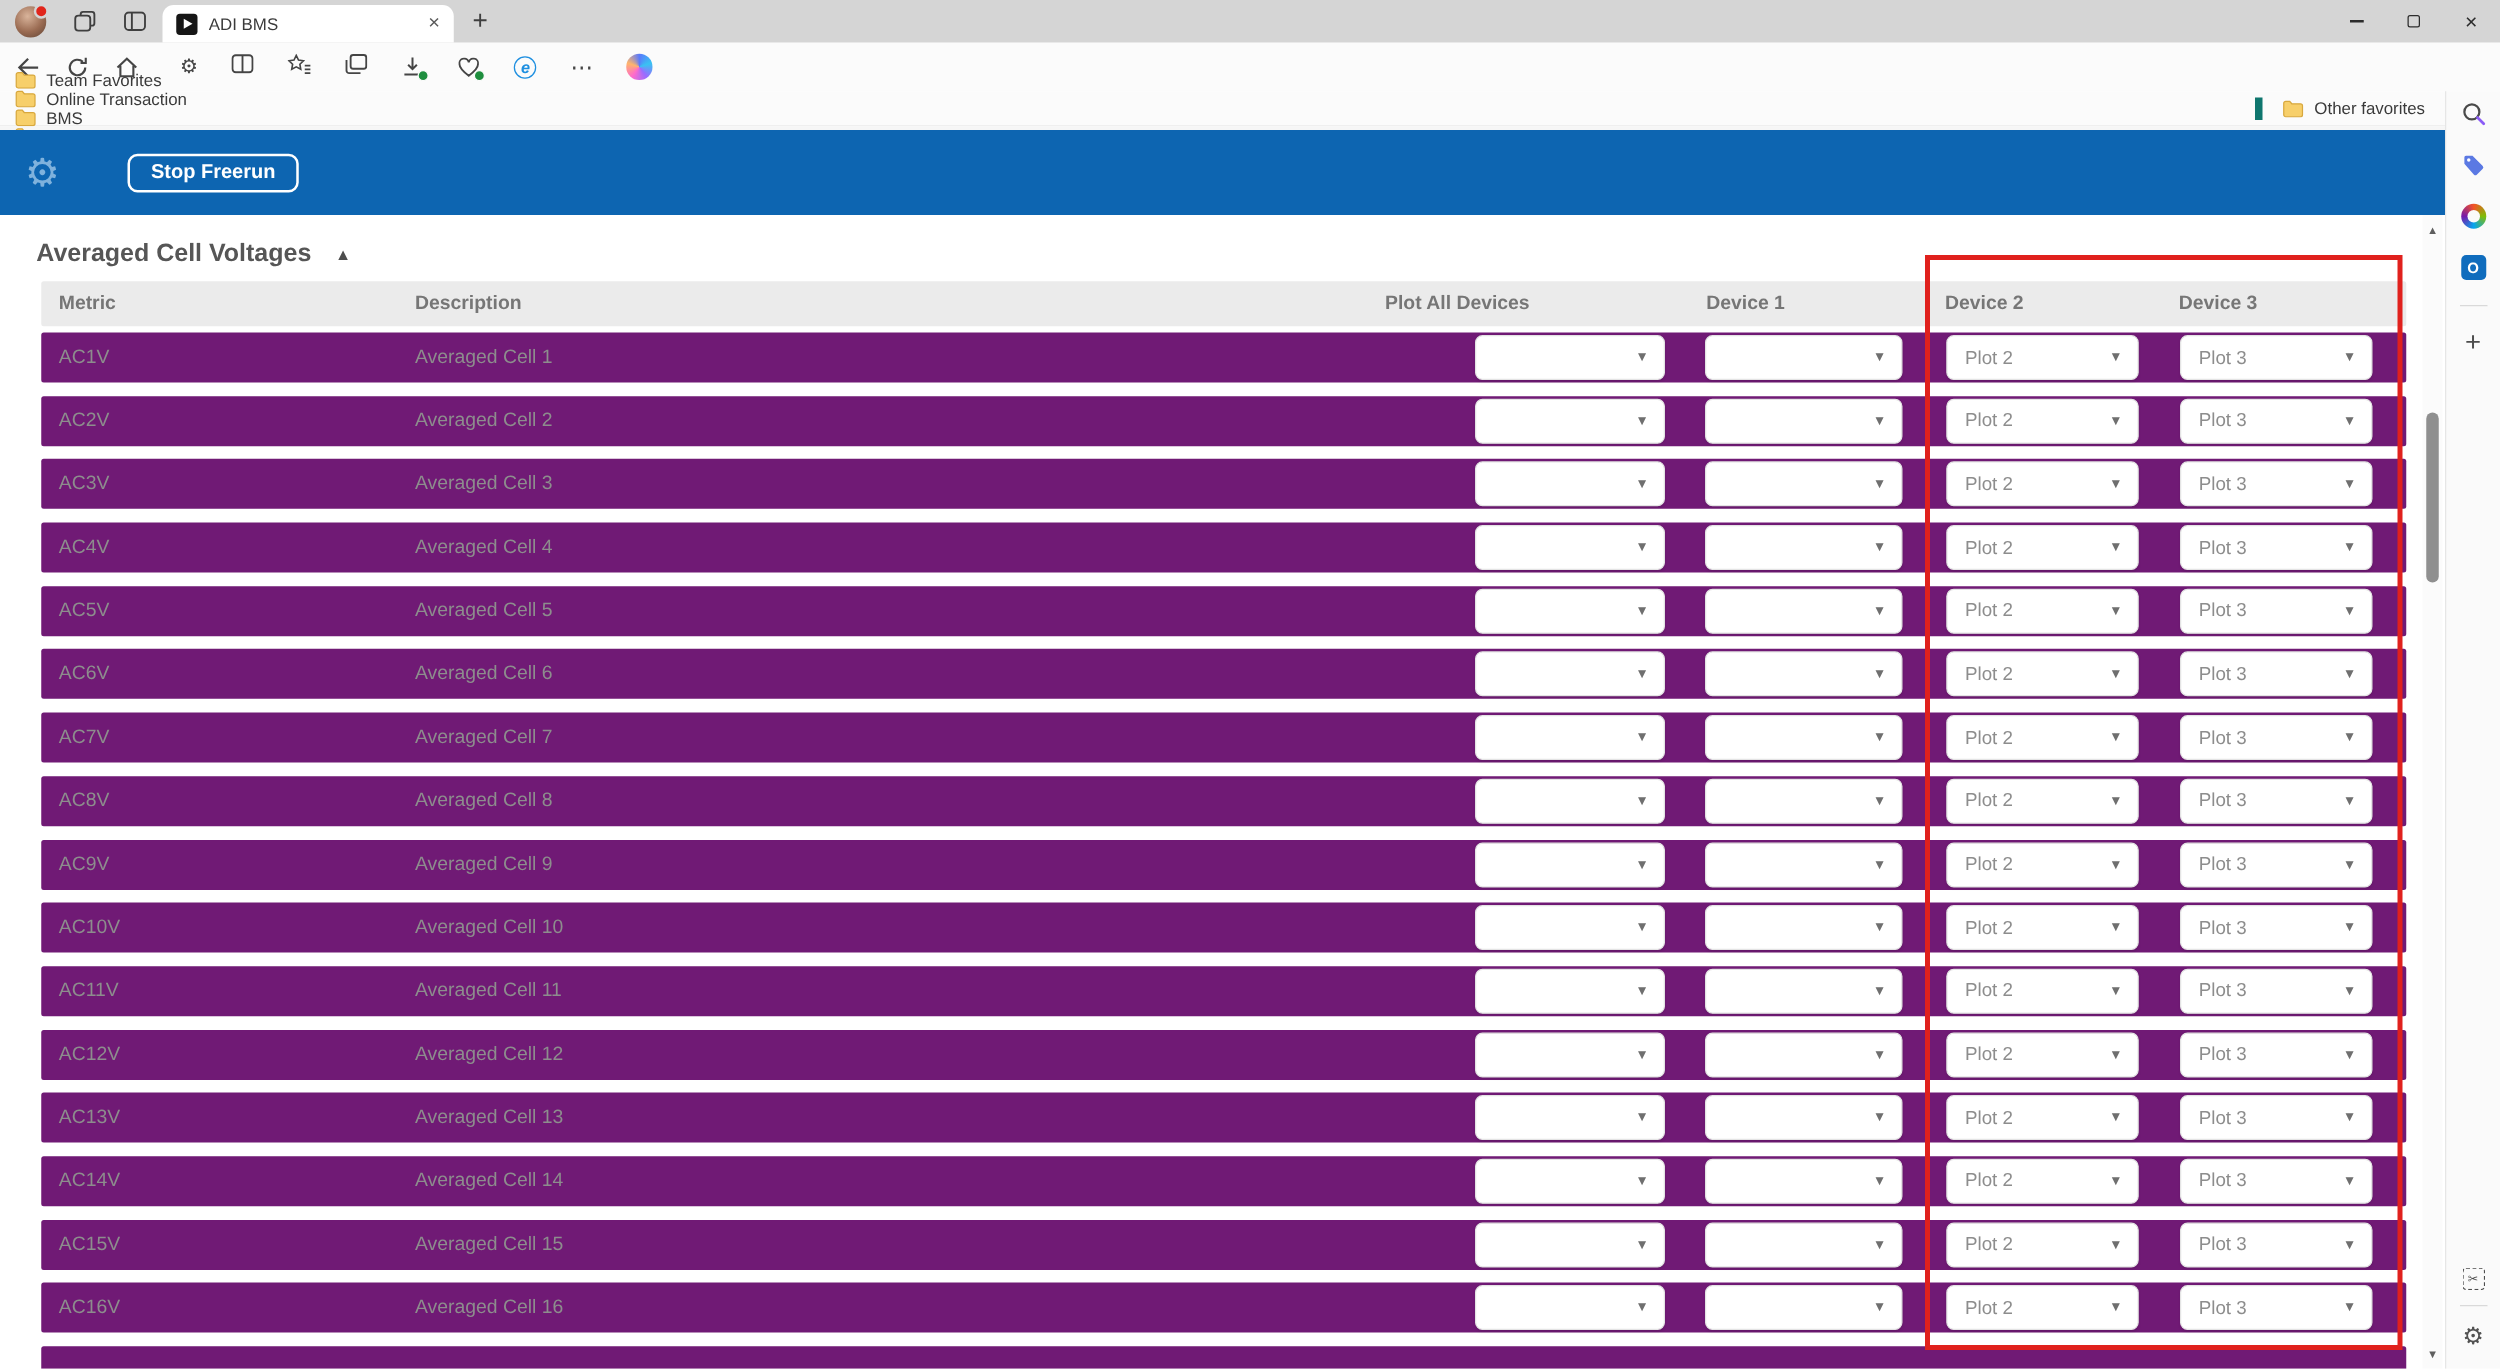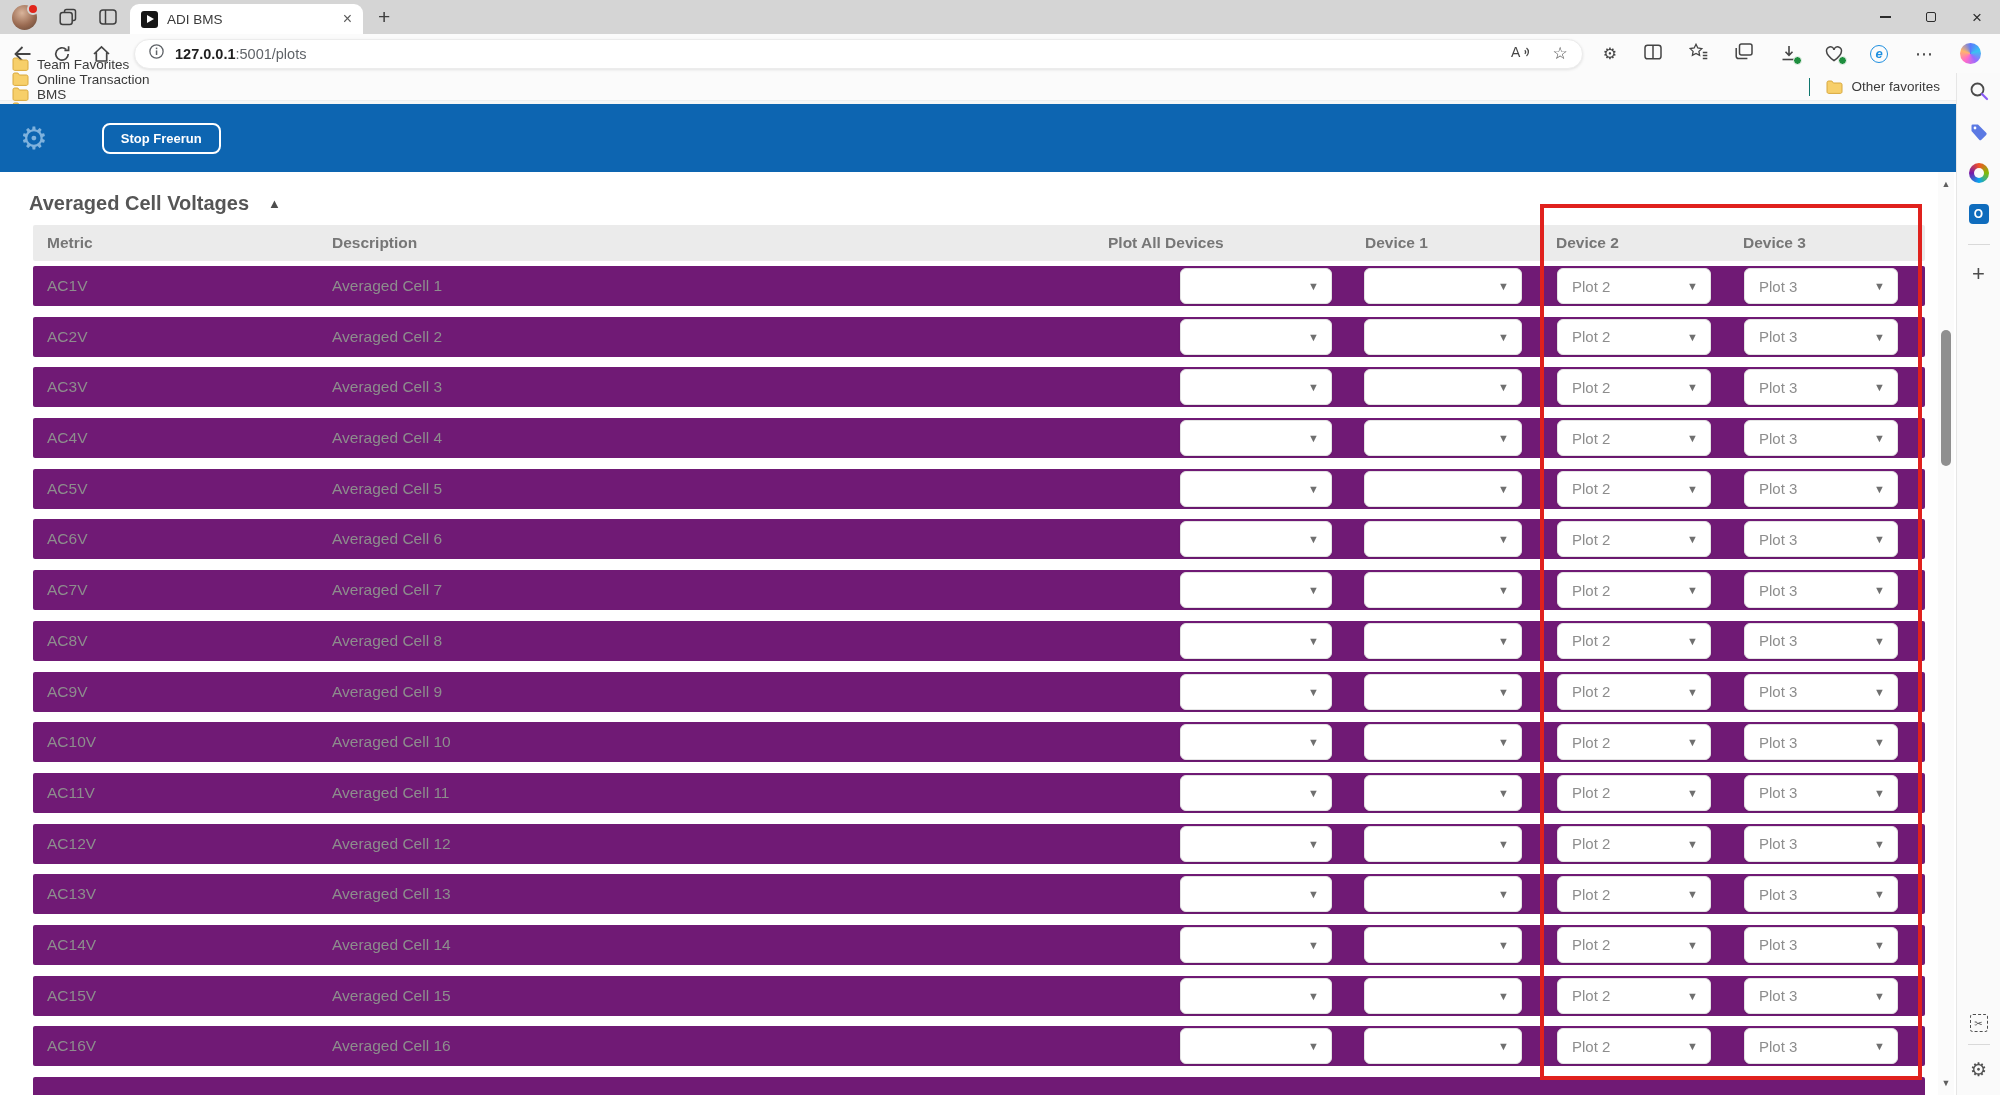--- a/index.html
+++ b/index.html
@@ -41,35 +41,35 @@
   .gdot { position:absolute; right:-4px; bottom:-3px; width:9px; height:9px; border-radius:50%; background:var(--status-green,#1e8e3e); border:1.5px solid #fbfbfb; }
   .ie-ic { width:18px; height:18px; border:1.5px solid #1e8fe0; border-radius:50%; color:#1e8fe0; font-weight:700; font-size:13px;
            display:flex; align-items:center; justify-content:center; font-style:italic; }
   .copilot { width:21px; height:21px; border-radius:50%;
              background:conic-gradient(#5a7bfc,#38c3f2,#9a6bff,#ff6bcb,#ffb56b,#5a7bfc); }
 
   
   .bookmarks { height:28px; background:#fbfbfb; border-bottom:1px solid #efefef; display:flex; align-items:center;
                padding-left:12px; font-size:13.5px; color:#3a3a3a; width:1956px; }
   .bm { display:flex; align-items:center; gap:8px; margin-right:32px; white-space:nowrap; }
-  .other-fav { margin-left:auto; display:flex; align-items:center; gap:8px; padding:0 16px; border-left:1px solid #0f766e; height:18px;text-align:center; }
+  .other-fav { margin-left:auto; display:flex; align-items:center; gap:8px; padding:0 16px; border-left:6px solid #0f766e; height:18px;text-align:center; }
 
   .gap-strip { height:3px; background:#f6f6f6; width:1956px; }
 
   
   .navbar { height:68px; background:var(--navbar,#0d65b1); width:1956px; display:flex; align-items:center; position:relative; }
   .nav-gear { font-size:31px; color:#7fb2dd; margin:0 27px 0 20px; line-height:1; }
   .nav-items { display:flex; align-items:stretch; gap:30px; height:100%; }
   .nav-item { font-size:17px; color:#a4c6e4; display:flex; align-items:center; position:relative; white-space:nowrap; }
   .nav-item.active { color:#fff; font-weight:700; }
   .nav-item.active::after { content:""; position:absolute; left:-12px; right:-12px; bottom:0; height:5px;
                             background:var(--nav-underline,#3fa5d9); }
   .nav-item.disabled { color:#8f957f; }
   .stop-btn { margin-left:27px; height:31px; padding:0 17px; border:2px solid #fff; border-radius:8px; background:transparent;
-              color:#fff; font-weight:700; font-size:13px; display:flex; align-items:center; font-family:inherit; }
+              color:#fff; font-weight:700; font-size:16px; display:flex; align-items:center; font-family:inherit; }
   .nav-right { margin-left:auto; display:flex; align-items:center; height:100%; }
   .brand { color:#fff; font-size:17px; font-weight:600; margin-right:20px; white-space:nowrap; }
   .logo { width:58px; height:68px; background:var(--logo-bg,#18a0db); display:flex; align-items:center; justify-content:center; }
   .play-tri { border-left:25px solid #fff; border-top:16px solid transparent; border-bottom:16px solid transparent; }
   .help { width:27px; height:27px; border-radius:50%; background:var(--help-bg,#4e87c1); color:#fff; font-weight:700; font-size:16px;
           display:flex; align-items:center; justify-content:center; margin:0 17px 0 22px; }
 
   
   .content { position:absolute; left:0; top:172px; width:1938px; height:923px; background:#fff; overflow:hidden; }
   .section-head { display:flex; align-items:center; gap:19px; margin:20px 0 0 29px; }
@@ -168,39 +168,20 @@
         <path d="M15.2 9 a6.2 6.2 0 1 1-1.9-4.5" stroke="#454545" stroke-width="1.7" fill="none"></path>
         <path d="M15.6 1.2 L15.6 5.4 L11.4 5.4" stroke="#454545" stroke-width="1.7" fill="none"></path>
       </svg>
   </span>
   <span class="tb-ic">
     <svg width="19" height="18" viewBox="0 0 19 18">
         <path d="M2 9 L9.5 2 L17 9 M4.3 7.5 V16 H14.7 V7.5" stroke="#454545" stroke-width="1.7" fill="none"></path>
       </svg>
   </span>
 
-  <div class="address">
-    <span>
-      <svg width="15" height="15" viewBox="0 0 15 15">
-          <circle cx="7.5" cy="7.5" r="6.6" stroke="#5f6368" fill="none" stroke-width="1.3"></circle>
-          <rect x="6.8" y="6.4" width="1.5" height="4.6" fill="#5f6368"></rect>
-          <rect x="6.8" y="3.6" width="1.5" height="1.6" fill="#5f6368"></rect>
-        </svg>
-    </span>
-    <span class="url"><span class="host">127.0.0.1</span><span class="path">:5001/plots</span></span>
-    <span class="addr-right">
-      <span>
-        <svg width="21" height="16" viewBox="0 0 21 16">
-            <text x="0" y="13" font-size="14" fill="#454545" font-family="Liberation Sans, sans-serif">A</text>
-            <path d="M15.5 4 a5.2 5.2 0 0 1 0 8 M13.8 6.2 a2.6 2.6 0 0 1 0 3.6" stroke="#454545" fill="none" stroke-width="1.3"></path>
-          </svg>
-      </span>
-      <span class="glyph-ic">☆</span>
-    </span>
-  </div>
 
   <div class="tb-icons">
     <span class="glyph-ic" style="font-size:16px;">⚙</span>
     <span>
       <svg width="18" height="16" viewBox="0 0 18 16">
           <rect x="1" y="1.2" width="16" height="13.6" rx="2.6" stroke="#454545" stroke-width="1.5" fill="none"></rect>
           <line x1="9" y1="1.2" x2="9" y2="14.8" stroke="#454545" stroke-width="1.5"></line>
         </svg>
     </span>
     <span>

